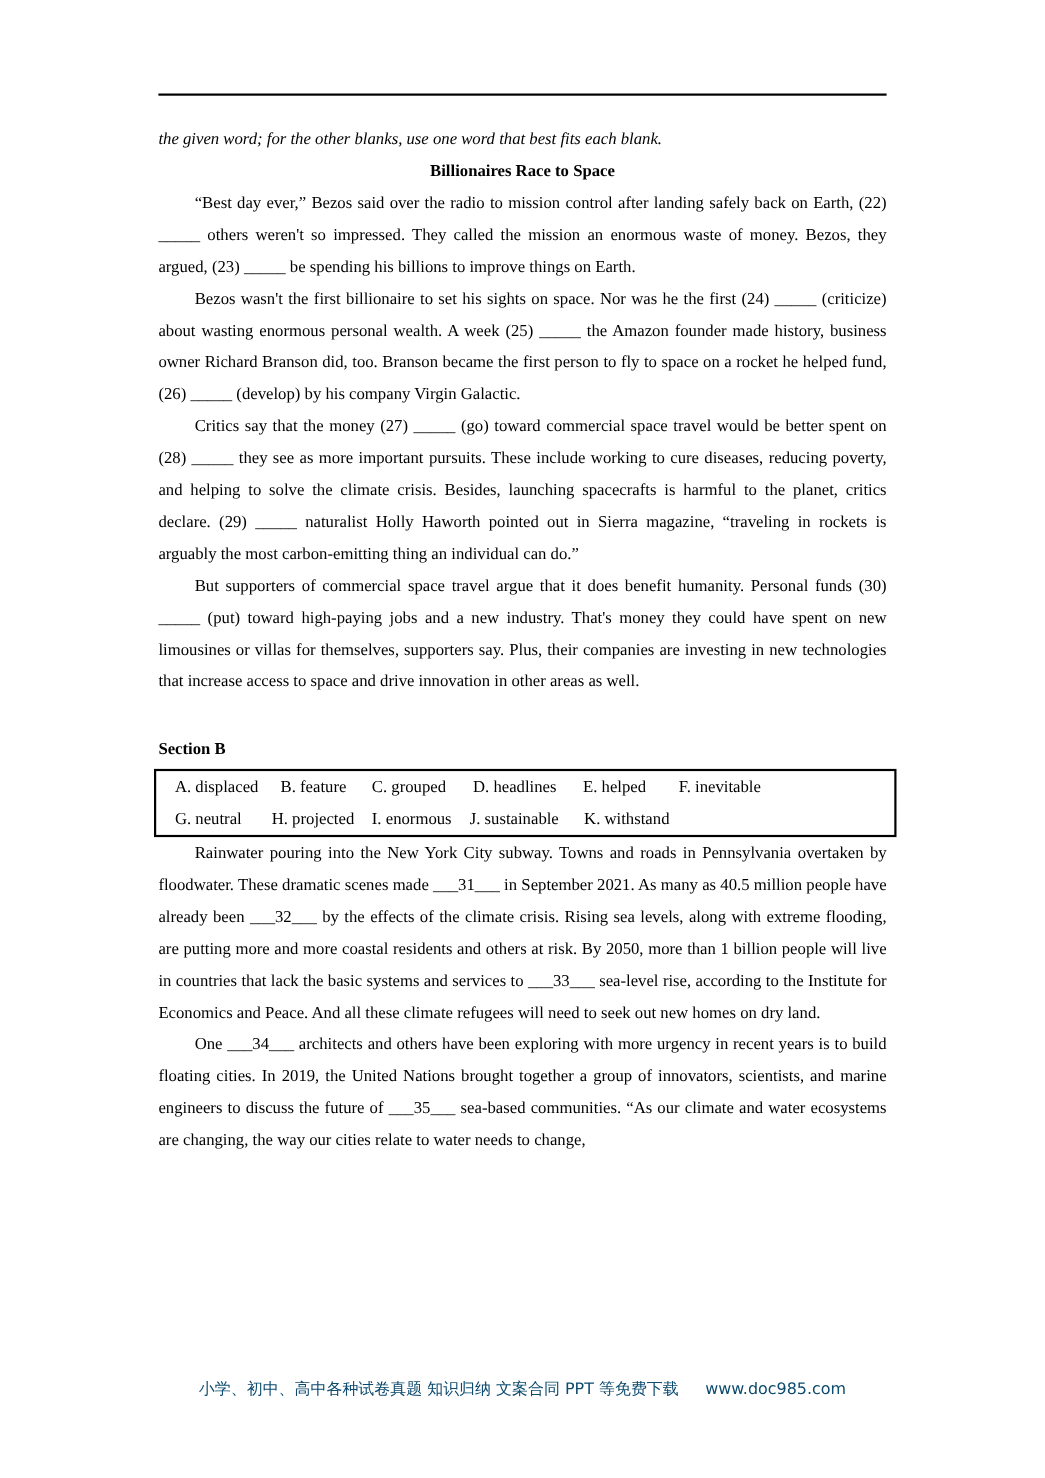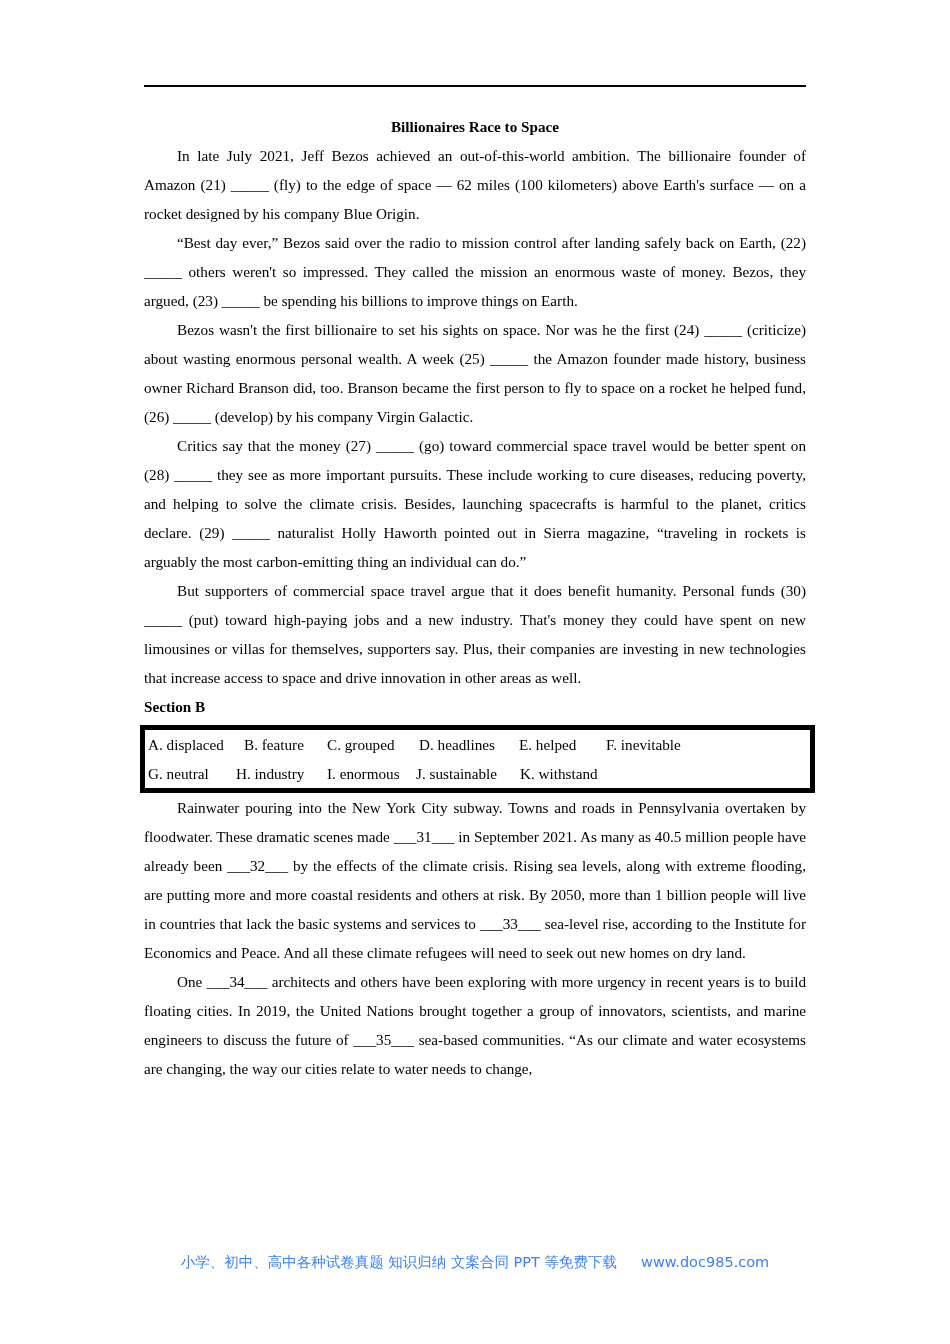--- a/index.html
+++ b/index.html
@@ -6,55 +6,55 @@
   body { width: 950px; height: 1344px; position: relative; overflow: hidden;
          font-family: "Liberation Serif", serif; color: #000; }
   .rule { position: absolute; left: 144px; top: 85px; width: 662px; height: 0;
           border-top: 2px solid #000; }
   .content { position: absolute; left: 144px; top: 112px; width: 662px;
              font-size: 15.2px; line-height: 29px; }
   p { margin: 0; text-align: justify; }
   .indent { text-indent: 33px; }
   .italic { font-style: italic; }
   .title { text-align: center; font-weight: bold; }
-  .bold { font-weight: bold; }
-  .box { border: 5px solid #000000; margin: 4px -9px 0 -4px; padding: 0 3px; line-height: 29px; }
+  .bold { font-weight: bold; margin-top: 32px; }
+  .box { border: 2px solid #000000; margin: 4px -9px 0 -4px; padding: 0 17px; line-height: 29px; }
   .box-row { display: flex; white-space: nowrap; }
   .opt { display: inline-block; }
   .footer { position: absolute; left: 0; width: 950px; top: 1253px; text-align: center;
-            font-family: "DejaVu Sans", sans-serif; font-size: 14.5px; color: #3b82f6; }
+            font-family: "DejaVu Sans", sans-serif; font-size: 14.5px; color: #0c4a6e; }
   .footer .url { margin-left: 24px; }
 </style>
 </head>
 <body>
 
 <div class="rule"></div>
 
 <div class="content">
+  <p class="italic">the given word; for the other blanks, use one word that best fits each blank.</p>
   <p class="title">Billionaires Race to Space</p>
-  <p class="indent">In late July 2021, Jeff Bezos achieved an out-of-this-world ambition. The billionaire founder of Amazon (21) _____ (fly) to the edge of space — 62 miles (100 kilometers) above Earth's surface — on a rocket designed by his company Blue Origin.</p>
   <p class="indent">“Best day ever,” Bezos said over the radio to mission control after landing safely back on Earth, (22) _____ others weren't so impressed. They called the mission an enormous waste of money. Bezos, they argued, (23) _____ be spending his billions to improve things on Earth.</p>
   <p class="indent">Bezos wasn't the first billionaire to set his sights on space. Nor was he the first (24) _____ (criticize) about wasting enormous personal wealth. A week (25) _____ the Amazon founder made history, business owner Richard Branson did, too. Branson became the first person to fly to space on a rocket he helped fund, (26) _____ (develop) by his company Virgin Galactic.</p>
   <p class="indent">Critics say that the money (27) _____ (go) toward commercial space travel would be better spent on (28) _____ they see as more important pursuits. These include working to cure diseases, reducing poverty, and helping to solve the climate crisis. Besides, launching spacecrafts is harmful to the planet, critics declare. (29) _____ naturalist Holly Haworth pointed out in Sierra magazine, “traveling in rockets is arguably the most carbon-emitting thing an individual can do.”</p>
   <p class="indent">But supporters of commercial space travel argue that it does benefit humanity. Personal funds (30) _____ (put) toward high-paying jobs and a new industry. That's money they could have spent on new limousines or villas for themselves, supporters say. Plus, their companies are investing in new technologies that increase access to space and drive innovation in other areas as well.</p>
 
   <p class="bold">Section B</p>
 
   <div class="box">
     <div class="box-row">
       <span class="opt" style="width:96px">A. displaced</span>
       <span class="opt" style="width:83px">B. feature</span>
       <span class="opt" style="width:92px">C. grouped</span>
       <span class="opt" style="width:100px">D. headlines</span>
       <span class="opt" style="width:87px">E. helped</span>
       <span class="opt">F. inevitable</span>
     </div>
     <div class="box-row">
       <span class="opt" style="width:88px">G. neutral</span>
-      <span class="opt" style="width:91px">H. industry</span>
+      <span class="opt" style="width:91px">H. projected</span>
       <span class="opt" style="width:89px">I. enormous</span>
       <span class="opt" style="width:104px">J. sustainable</span>
       <span class="opt">K. withstand</span>
     </div>
   </div>
 
   <p class="indent">Rainwater pouring into the New York City subway. Towns and roads in Pennsylvania overtaken by floodwater. These dramatic scenes made ___31___ in September 2021. As many as 40.5 million people have already been ___32___ by the effects of the climate crisis. Rising sea levels, along with extreme flooding, are putting more and more coastal residents and others at risk. By 2050, more than 1 billion people will live in countries that lack the basic systems and services to ___33___ sea-level rise, according to the Institute for Economics and Peace. And all these climate refugees will need to seek out new homes on dry land.</p>
   <p class="indent">One ___34___ architects and others have been exploring with more urgency in recent years is to build floating cities. In 2019, the United Nations brought together a group of innovators, scientists, and marine engineers to discuss the future of ___35___ sea-based communities. “As our climate and water ecosystems are changing, the way our cities relate to water needs to change,</p>
 </div>
 

